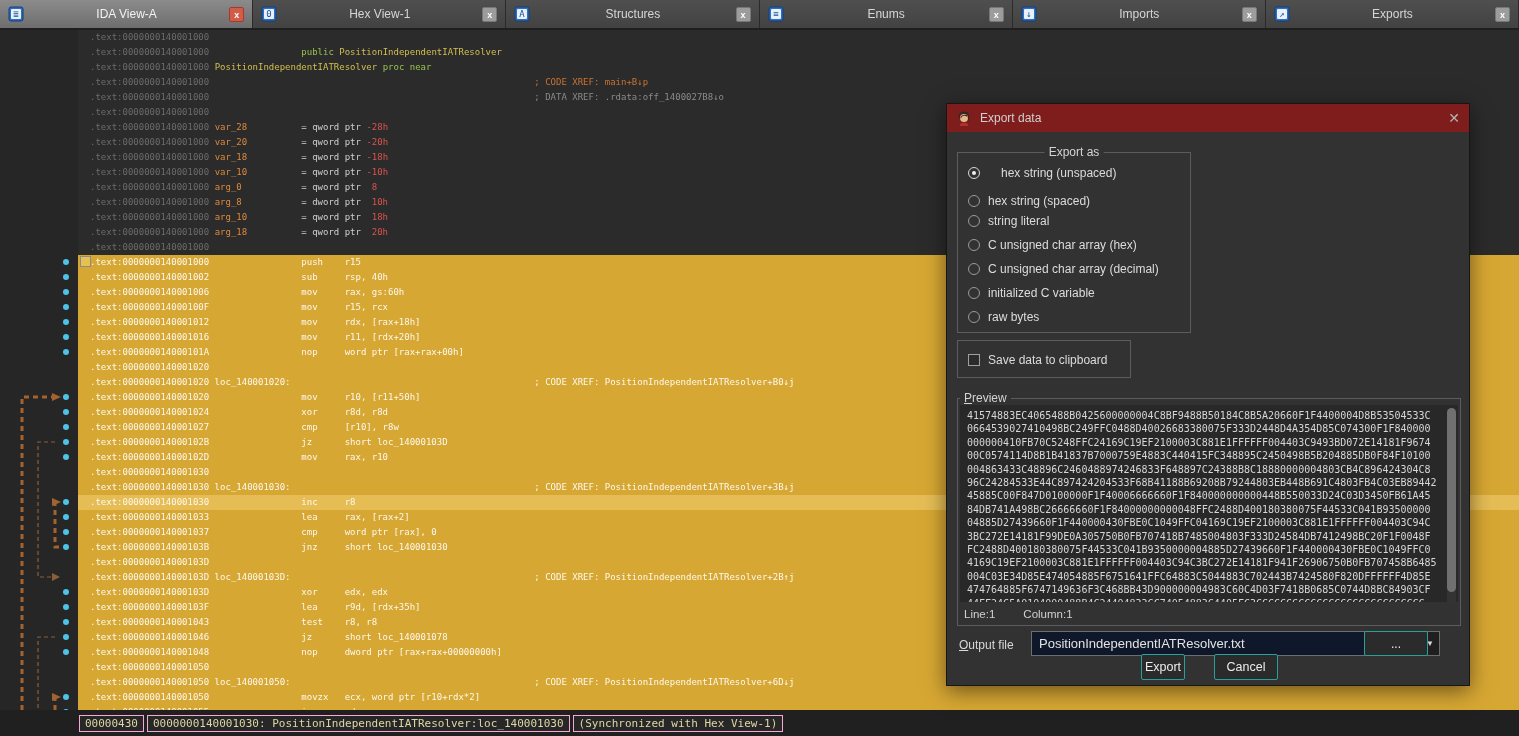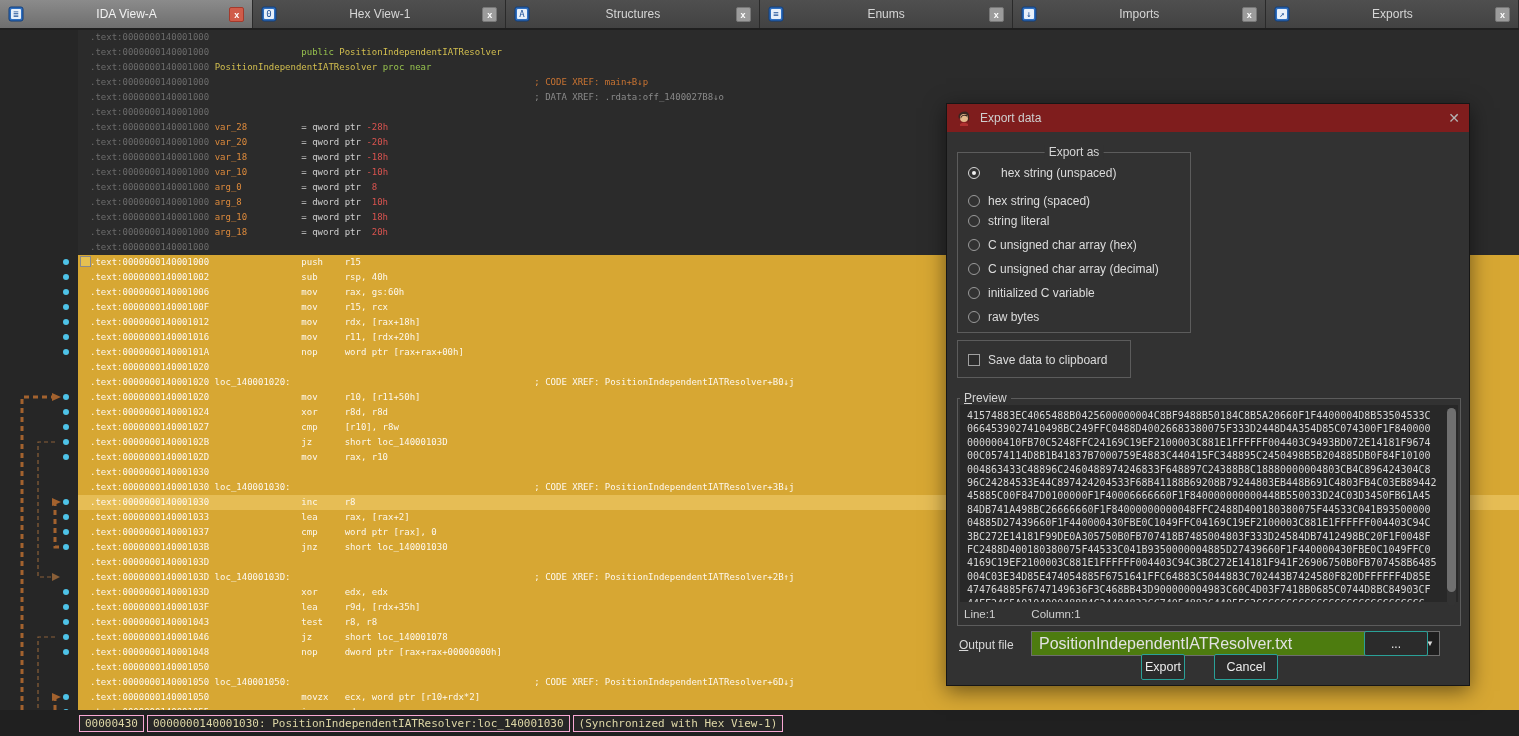--- a/index.html
+++ b/index.html
@@ -63,26 +63,26 @@
   
   .checkbox{width:12px;height:12px;border:1px solid #a0a0a0;background:#2b2b2b;box-sizing:border-box;flex:0 0 auto;}
   
   #preview-text{position:absolute;left:2px;top:6px;right:2px;bottom:23px;background:#282828;
                 padding:4px 0 0 7px;box-sizing:border-box;overflow:hidden;
                 font-family:"DejaVu Sans Mono",monospace;font-size:10px;line-height:13.4px;color:#d6d6d6;
                 white-space:pre;}
   #preview-scrollbar{position:absolute;right:4px;top:9px;width:9px;height:198px;background:#333;border-radius:5px;}
   #preview-thumb{position:absolute;left:0;top:0;width:9px;height:184px;background:#707070;border-radius:5px;}
   #preview-status{position:absolute;left:6px;bottom:3px;height:17px;display:flex;align-items:center;
-                  gap:36px;color:#d0d0d0;font-size:11.5px;}
+                  gap:28px;color:#d0d0d0;font-size:11.5px;}
   
   #output-label{position:absolute;left:12px;top:534px;font-size:12px;color:#d8d8d8;}
   #output-combo{position:absolute;left:84px;top:527px;width:409px;height:25px;display:flex;box-sizing:border-box;}
-  #output-field{flex:1;background:#4d7c0f;border:1px solid #6e6e6e;box-sizing:border-box;color:#e2e2e2;
-                font-size:16px;display:flex;align-items:center;padding:0 7px;white-space:nowrap;overflow:hidden;}
+  #output-field{flex:1;background:#0f172a;border:1px solid #6e6e6e;box-sizing:border-box;color:#e2e2e2;
+                font-size:13px;display:flex;align-items:center;padding:0 7px;white-space:nowrap;overflow:hidden;}
   #output-drop{width:19px;background:#1f1f1f;border:1px solid #6e6e6e;border-left:none;box-sizing:border-box;
                display:flex;align-items:center;justify-content:center;color:#d8d8d8;font-size:8px;}
   #browse-btn{position:absolute;left:417px;top:527px;width:64px;height:25px;background:#2b2b2b;
               border:1px solid #2aa198;border-radius:2px;box-sizing:border-box;color:#e8e8e8;
               display:flex;align-items:center;justify-content:center;font-size:12px;}
   .dlg-btn{position:absolute;top:550px;height:26px;background:#2b2b2b;border:1px solid #2aa198;
            border-radius:2px;box-sizing:border-box;color:#ececec;display:flex;align-items:center;
            justify-content:center;font-size:12.5px;}
   #export-btn{left:194px;width:44px;}
   #cancel-btn{left:267px;width:64px;}

